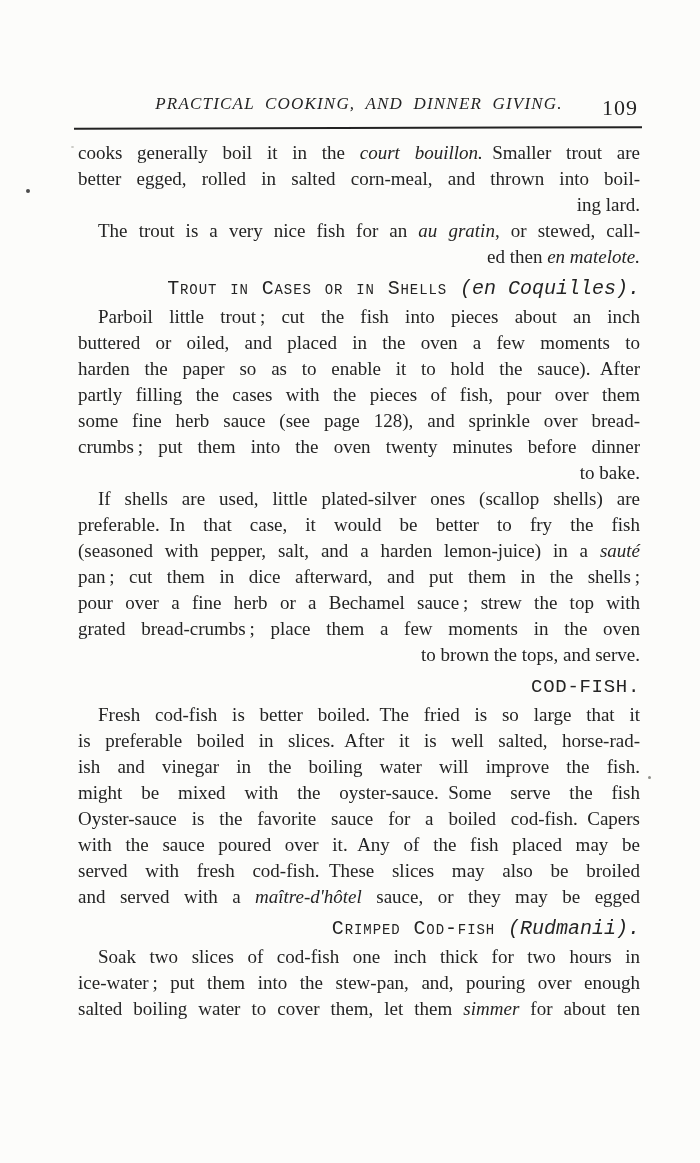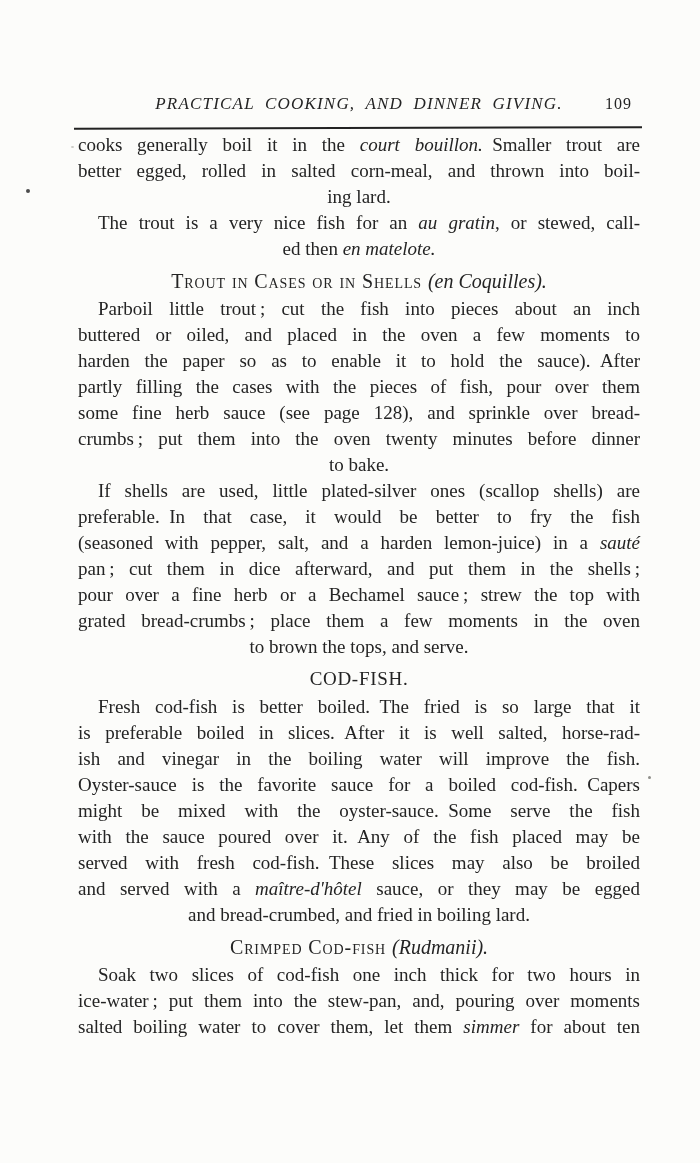--- a/index.html
+++ b/index.html
@@ -8,35 +8,35 @@
     background:var(--paper,#fcfcfa);
     color:var(--ink,#242424);
     font-family:"Liberation Serif","DejaVu Serif",serif;
     overflow:hidden;
   }
   .running-header{position:absolute;left:78px;top:94px;width:562px;height:22px;}
   .running-title{
     display:block;text-align:center;font-style:italic;
     font-size:17px;letter-spacing:1.2px;word-spacing:5px;white-space:nowrap;
   }
-  .page-number{position:absolute;right:8px;top:1px;font-size:16px;letter-spacing:1px;font-style:normal;}
+  .page-number{position:absolute;right:2px;top:1px;font-size:22px;letter-spacing:1px;font-style:normal;}
   .rule{position:absolute;left:74px;top:127px;width:568px;height:2px;background:#222;transform:rotate(-0.15deg);}
   .content{
-    position:absolute;left:78px;top:132px;width:562px;
+    position:absolute;left:78px;top:140px;width:562px;
     font-size:19px;line-height:26px;
   }
   .para{margin:0;}
   .line{text-align:justify;text-align-last:justify;}
-  .line.nj{text-align:center;text-align-last:auto;}
+  .line.nj{text-align:right;text-align-last:auto;}
   .line.indent{text-indent:20px;}
   .it{font-style:italic;}
   .sc{font-variant:small-caps;letter-spacing:0.9px;}
   .heading{
-    text-align:center;margin:6px 0 2px 0;
-    font-size:20px;line-height:26px;
+    text-align:right;margin:6px 0 2px 0;
+    font-size:20px;line-height:26px;font-family:Liberation Mono, monospace;
   }
   .heading.caps{font-size:19px;letter-spacing:0.7px;}
   .speck{position:absolute;border-radius:50%;}
   .speck.s1{left:26px;top:189px;width:4px;height:4px;background:#4c4c4c;}
   .speck.s2{left:71px;top:146px;width:3px;height:2px;background:#c9c9c4;}
   .speck.s3{left:648px;top:776px;width:3px;height:3px;background:#8f8f8a;}
 </style>
 </head>
 <body>
 
@@ -74,31 +74,30 @@
         <div class="line"><span>pan ; cut them in dice afterward, and put them in the shells ;</span></div>
         <div class="line"><span>pour over a fine herb or a Bechamel sauce ; strew the top with</span></div>
         <div class="line"><span>grated bread-crumbs ; place them a few moments in the oven</span></div>
         <div class="line nj"><span>to brown the tops, and serve.</span></div>
       </div>
       <div class="heading caps"><span>COD-FISH.</span></div>
       <div class="para">
         <div class="line indent"><span>Fresh cod-fish is better boiled. The fried is so large that it</span></div>
         <div class="line"><span>is preferable boiled in slices. After it is well salted, horse-rad-</span></div>
         <div class="line"><span>ish and vinegar in the boiling water will improve the fish.</span></div>
+        <div class="line"><span>might be mixed with the oyster-sauce. Some serve the fish</span></div>
         <div class="line"><span>Oyster-sauce is the favorite sauce for a boiled cod-fish. Capers</span></div>
-        <div class="line"><span>might be mixed with the oyster-sauce. Some serve the fish</span></div>
         <div class="line"><span>with the sauce poured over it. Any of the fish placed may be</span></div>
         <div class="line"><span>served with fresh cod-fish. These slices may also be broiled</span></div>
         <div class="line"><span>and served with a </span><span class="it">maître-d'hôtel</span><span> sauce, or they may be egged</span></div>
-        <div class="line nj"><span>and bread-crumbed, and fried in boiling lard.</span></div>
       </div>
       <div class="heading"><span class="sc">Crimped Cod-fish </span><span class="it">(Rudmanii).</span></div>
       <div class="para">
         <div class="line indent"><span>Soak two slices of cod-fish one inch thick for two hours in</span></div>
-        <div class="line"><span>ice-water ; put them into the stew-pan, and, pouring over moments</span></div>
+        <div class="line"><span>ice-water ; put them into the stew-pan, and, pouring over enough</span></div>
         <div class="line"><span>salted boiling water to cover them, let them </span><span class="it">simmer</span><span> for about ten</span></div>
       </div>
     </div>
 
   <div class="speck s1"></div>
   <div class="speck s2"></div>
   <div class="speck s3"></div>
 </div>
 
 </body></html>

